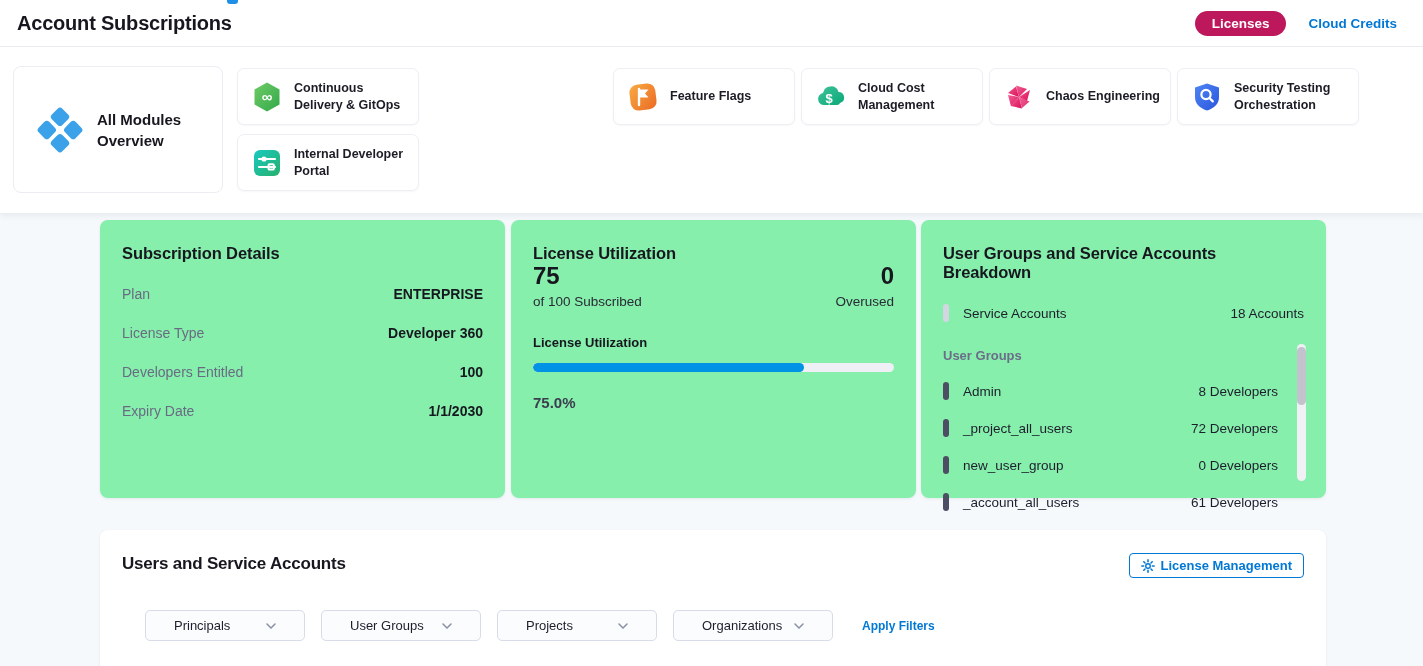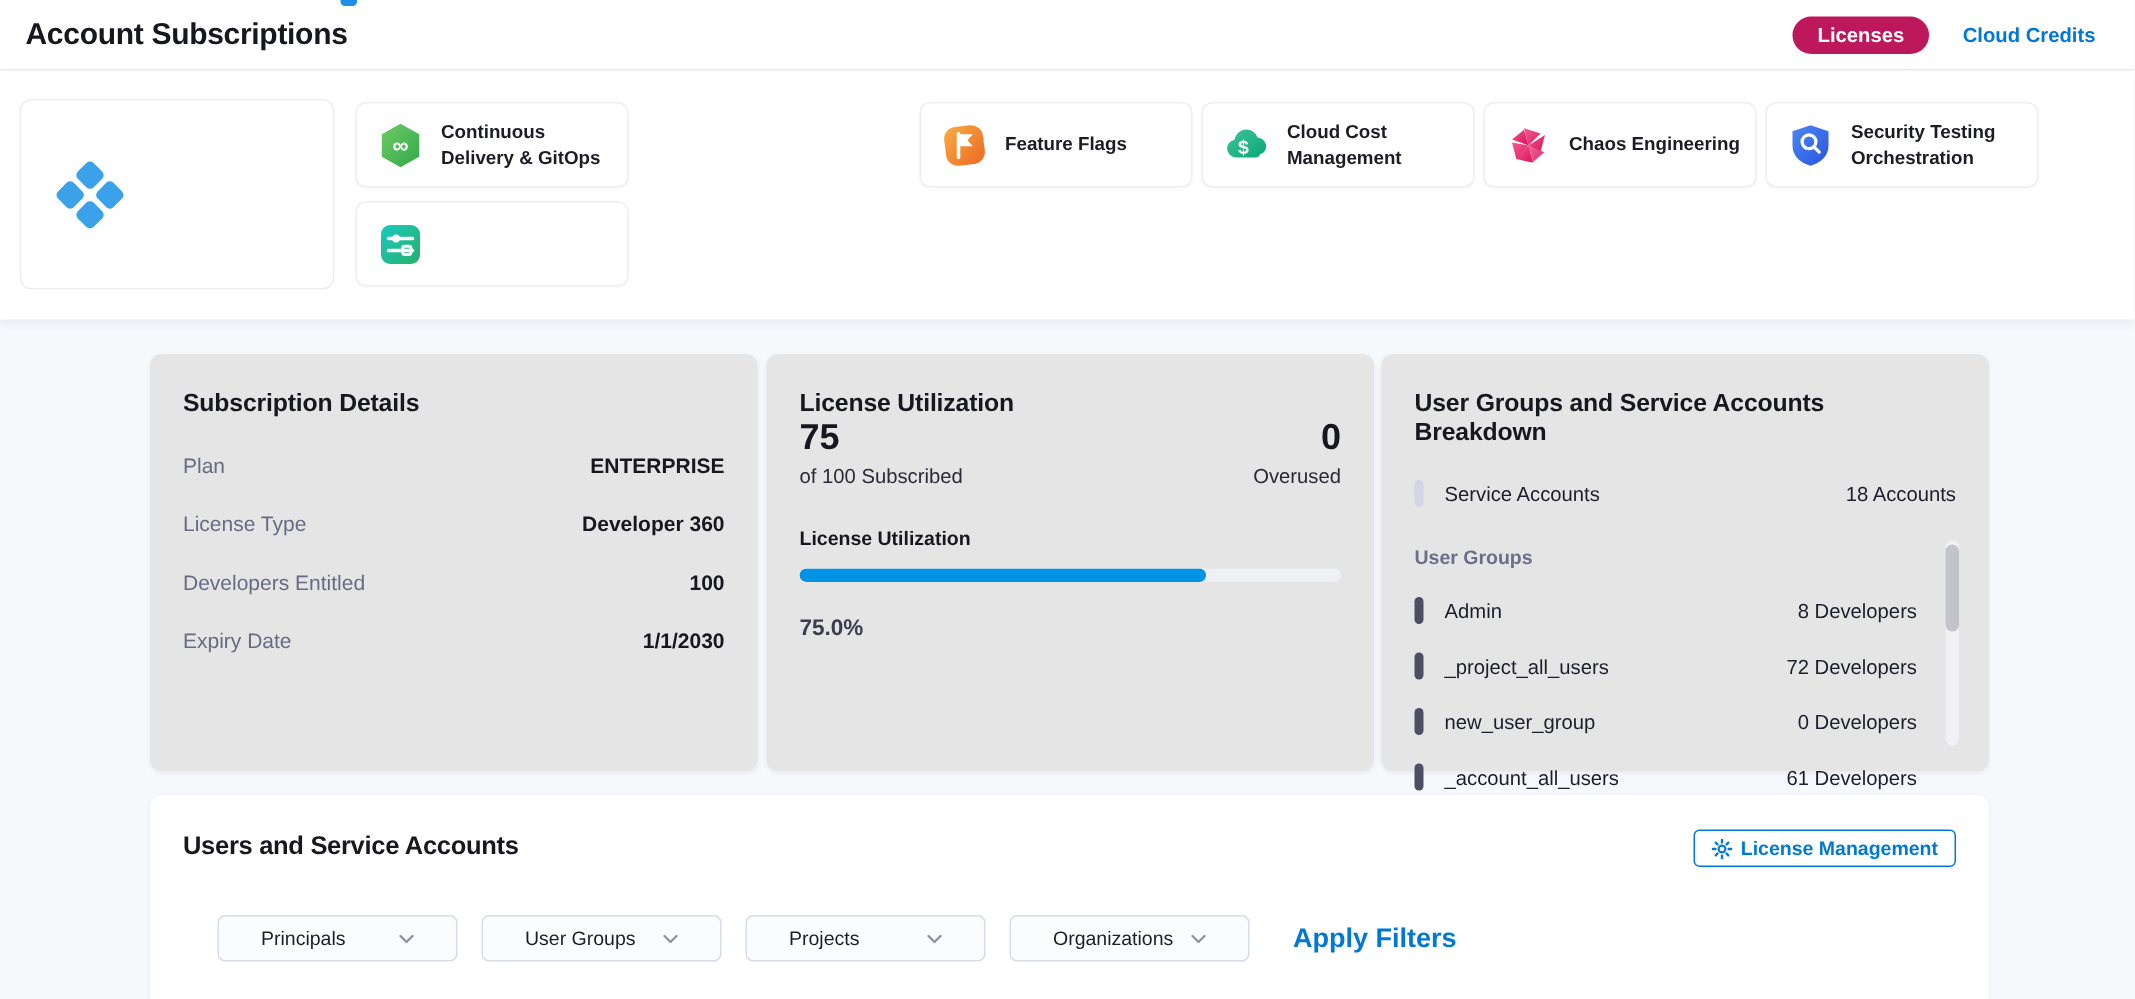--- a/index.html
+++ b/index.html
@@ -27,21 +27,21 @@
                    display:flex; align-items:center; padding-left:23px; gap:14px; cursor:pointer; }
   .overview-label { font-size:15px; font-weight:bold; color:#17171f; line-height:1.4; width:96px; }
   .mcard { position:absolute; width:182px; height:57px; background:#fff; border:1px solid #edeff4;
            border-radius:7px; box-shadow:0 1px 2px rgba(40,41,61,0.04); display:flex;
            align-items:center; gap:11px; padding:0 8px 0 13px; cursor:pointer; }
   .mcard.selected { border:1.5px solid #0278d5; }
   .mlabel { font-size:12.5px; font-weight:600; color:#1c1c26; line-height:1.35; }
   .micon { width:32px; height:32px; flex:0 0 32px; display:flex; }
 
   
-  .card { position:absolute; top:236px; width:405px; height:278px; background:#e5e5e5;
+  .card { position:absolute; top:220px; width:405px; height:278px; background:#86efac;
           border-radius:8px; box-shadow:0 1px 3px rgba(40,41,61,0.08); padding:24px 22px; }
   .card-title { font-size:16.5px; font-weight:bold; color:#17171f; letter-spacing:-0.1px; }
 
   .sub-row { display:flex; justify-content:space-between; align-items:baseline; margin-top:23px; }
   .sub-label { font-size:14px; color:#696b83; }
   .sub-value { font-size:14px; font-weight:bold; color:#17171f; }
 
   .lu-numbers { display:flex; justify-content:space-between; }
   .lu-big { font-size:24px; font-weight:bold; color:#17171f; line-height:1.1; }
   .lu-cap { font-size:13.5px; color:#2a2b36; margin-top:5px; }
@@ -67,21 +67,21 @@
   .users-card { position:absolute; left:100px; top:530px; width:1226px; height:170px; background:#fff;
                 border-radius:8px 8px 0 0; box-shadow:0 1px 3px rgba(40,41,61,0.08); padding:24px 22px; }
   .users-title { font-size:17px; font-weight:bold; color:#17171f; letter-spacing:-0.2px; }
   .lm-btn { position:absolute; right:22px; top:23px; display:flex; align-items:center; gap:6px;
             border:1px solid #0278d5; border-radius:4px; background:#fff; padding:4px 11px;
             color:#0278d5; font-size:13px; font-weight:600; cursor:pointer; font-family:inherit; }
   .filters-row { position:absolute; left:45px; top:80px; display:flex; align-items:center; gap:16px; }
   .dropdown { width:160px; height:31px; border:1px solid #d8dbe8; border-radius:5px; background:#fbfcfe;
               display:flex; align-items:center; justify-content:space-between; padding:0 28px;
               font-size:13px; color:#1d1e2c; cursor:pointer; }
-  .apply-filters { margin-left:13px; color:#0278d5; font-size:18px; font-weight:bold; cursor:pointer; text-decoration:none; }
+  .apply-filters { margin-left:13px; color:#0278d5; font-size:12px; font-weight:bold; cursor:pointer; text-decoration:none; }
 </style>
 </head>
 <body>
 
 <div class="topbar">
   <span class="clipped-icon"></span>
   <h1 class="page-title">Account Subscriptions</h1>
   <div class="topbar-right">
     <button class="pill-btn">Licenses</button>
     <a class="link-btn">Cloud Credits</a>
@@ -94,20 +94,21 @@
     <span class="micon" style="width:46px;height:46px;flex:0 0 46px">
       <svg width="46" height="46" viewBox="0 0 48 48">
           <g transform="rotate(45 24 24)" fill="#3ba1e8">
         <rect x="6.5" y="6.5" width="15.5" height="15.5" rx="3.5"></rect>
             <rect x="26" y="6.5" width="15.5" height="15.5" rx="3.5"></rect>
         <rect x="6.5" y="26" width="15.5" height="15.5" rx="3.5"></rect>
             <rect x="26" y="26" width="15.5" height="15.5" rx="3.5"></rect>
       </g>
         </svg>
     </span>
+    <span class="overview-label">All Modules Overview</span>
   </div>
 
   <div class="mcard" style="left:237px;top:21px">
     <span class="micon">
       <svg width="32" height="32" viewBox="0 0 32 32">
         <defs>
             <linearGradient id="gcd" x1="0" y1="0" x2="1" y2="1">
               <stop offset="0" stop-color="#6fcc66"></stop>
               <stop offset="1" stop-color="#32a84a"></stop>
             </linearGradient>
@@ -201,20 +202,21 @@
               <stop offset="1" stop-color="#27b06b"></stop>
             </linearGradient>
           </defs>
         <rect x="3" y="3" width="26" height="26" rx="6" fill="url(#gidp)"></rect>
         <line x1="8" y1="12" x2="24" y2="12" stroke="#fff" stroke-width="2.2" stroke-linecap="round"></line>
         <circle cx="13" cy="12" r="2.6" fill="#fff"></circle>
         <line x1="8" y1="20" x2="24" y2="20" stroke="#fff" stroke-width="2.2" stroke-linecap="round"></line>
         <rect x="17.5" y="17.2" width="5.4" height="5.4" rx="1.2" fill="none" stroke="#fff" stroke-width="2"></rect>
       </svg>
     </span>
+    <span class="mlabel">Internal Developer Portal</span>
   </div>
 </div>
 
 <div class="card" style="left:100px">
   <div class="card-title">Subscription Details</div>
   <div class="sub-row">
     <span class="sub-label">Plan</span>
     <span class="sub-value">ENTERPRISE</span>
   </div>
   <div class="sub-row">

